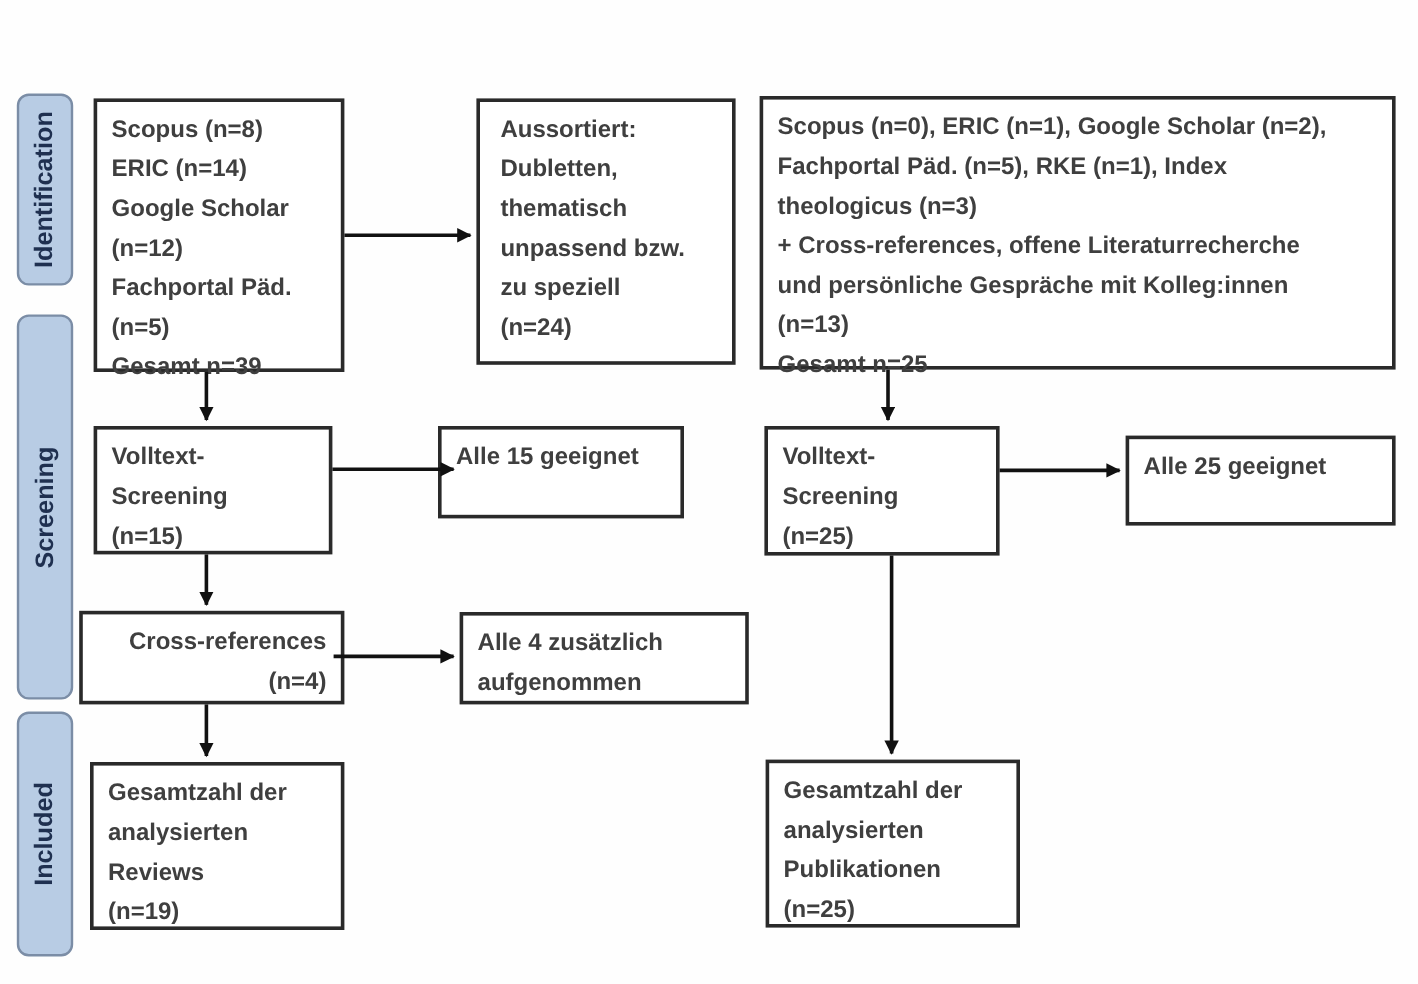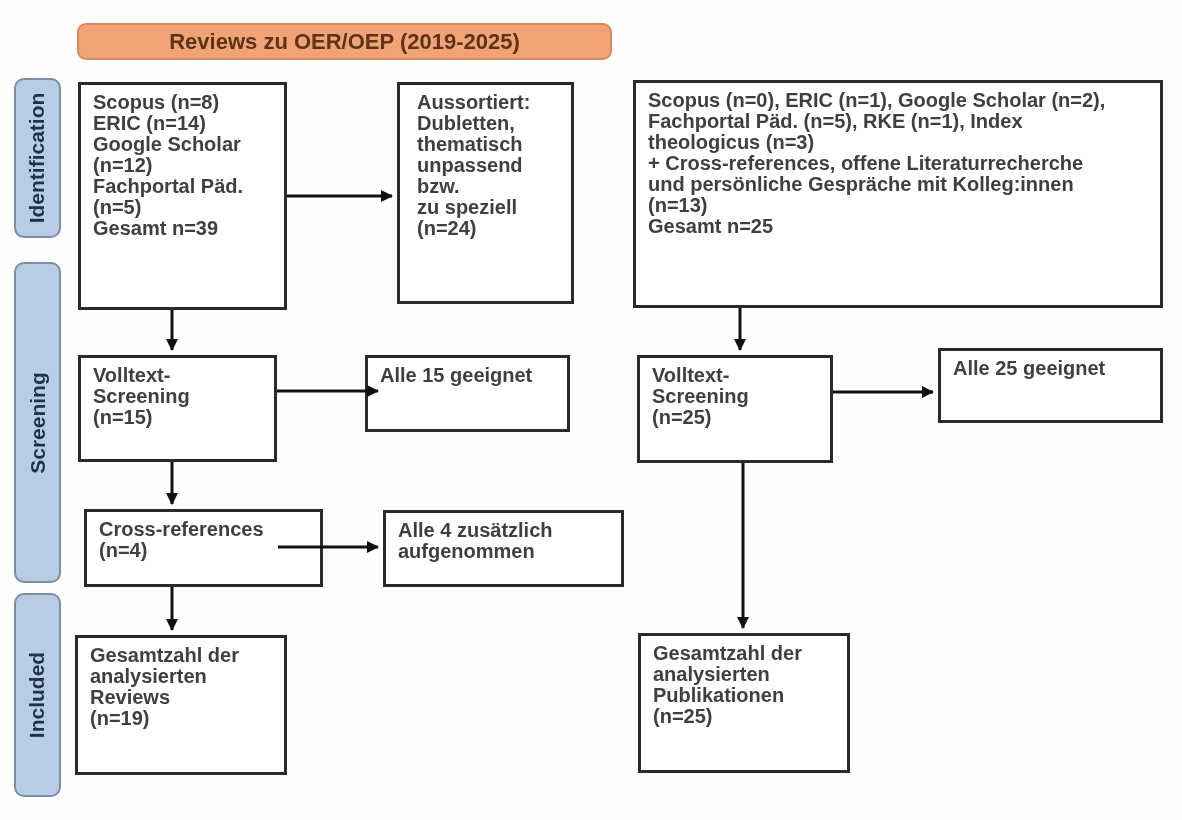--- a/index.html
+++ b/index.html
@@ -61,21 +61,21 @@
 
   
   .fbox {
     position: absolute;
     box-sizing: border-box;
     background: #ffffff;
     border: 3px solid var(--box-border, #2A2A2A);
     color: var(--box-text, #3F3F3F);
     font-size: 20px;
     font-weight: bold;
-    line-height: 21px;
+    line-height: 33px;
     padding: 7px 12px;
     white-space: pre-line;
   }
   .svg-overlay {
     position: absolute;
     left: 0; top: 0;
     width: 1182px;
     height: 820px;
     pointer-events: none;
   }
@@ -83,54 +83,53 @@
     stroke: var(--arrow, #111111);
     stroke-width: 3;
     fill: none;
   }
 </style>
 </head>
 <body>
 
 <div class="canvas">
 
-  <div class="col-header left">Reviews zu OER/OEP (2019-2025)</div>
 
   <div class="stage identification">
     <span>Identification</span>
   </div>
   <div class="stage screening">
     <span>Screening</span>
   </div>
   <div class="stage included">
     <span>Included</span>
   </div>
 
   <div class="fbox" style="left:78px; top:82px; width:209px; height:228px;">Scopus (n=8)
 ERIC (n=14)
 Google Scholar
 (n=12)
 Fachportal Päd.
 (n=5)
 Gesamt n=39</div>
 
-  <div class="fbox" style="left:397px; top:82px; width:177px; height:222px;padding-left:17px;">Aussortiert:
+  <div class="fbox" style="left:397px; top:82px; width:216px; height:222px;padding-left:17px;">Aussortiert:
 Dubletten,
 thematisch
 unpassend bzw.
 zu speziell
 (n=24)</div>
 
   <div class="fbox" style="left:78px; top:355px; width:199px; height:107px;">Volltext-
 Screening
 (n=15)</div>
 
   <div class="fbox" style="left:365px; top:355px; width:205px; height:77px;">Alle 15 geeignet</div>
 
-  <div class="fbox" style="left:84px; top:509px; width:239px; height:78px;">Cross-references
+  <div class="fbox" style="left:66px; top:509px; width:221px; height:78px;text-align:right;">Cross-references
 (n=4)</div>
 
   <div class="fbox" style="left:383px; top:510px; width:241px; height:77px;">Alle 4 zusätzlich
 aufgenommen</div>
 
   <div class="fbox" style="left:75px; top:635px; width:212px; height:140px;">Gesamtzahl der
 analysierten
 Reviews
 (n=19)</div>
 
@@ -139,21 +138,21 @@
 theologicus (n=3)
 + Cross-references, offene Literaturrecherche
 und persönliche Gespräche mit Kolleg:innen
 (n=13)
 Gesamt n=25</div>
 
   <div class="fbox" style="left:637px; top:355px; width:196px; height:108px;">Volltext-
 Screening
 (n=25)</div>
 
-  <div class="fbox" style="left:938px; top:348px; width:225px; height:75px;">Alle 25 geeignet</div>
+  <div class="fbox" style="left:938px; top:363px; width:225px; height:75px;">Alle 25 geeignet</div>
 
   <div class="fbox" style="left:638px; top:633px; width:212px; height:140px;">Gesamtzahl der
 analysierten
 Publikationen
 (n=25)</div>
 
   <svg class="svg-overlay" viewBox="0 0 1182 820" xmlns="http://www.w3.org/2000/svg">
     <defs>
       <marker id="arrowhead" markerUnits="userSpaceOnUse" markerWidth="14" markerHeight="14" refX="11" refY="6" orient="auto">
         <path d="M0,0 L12,6 L0,12 Z" fill="var(--arrow, #111111)"></path>

